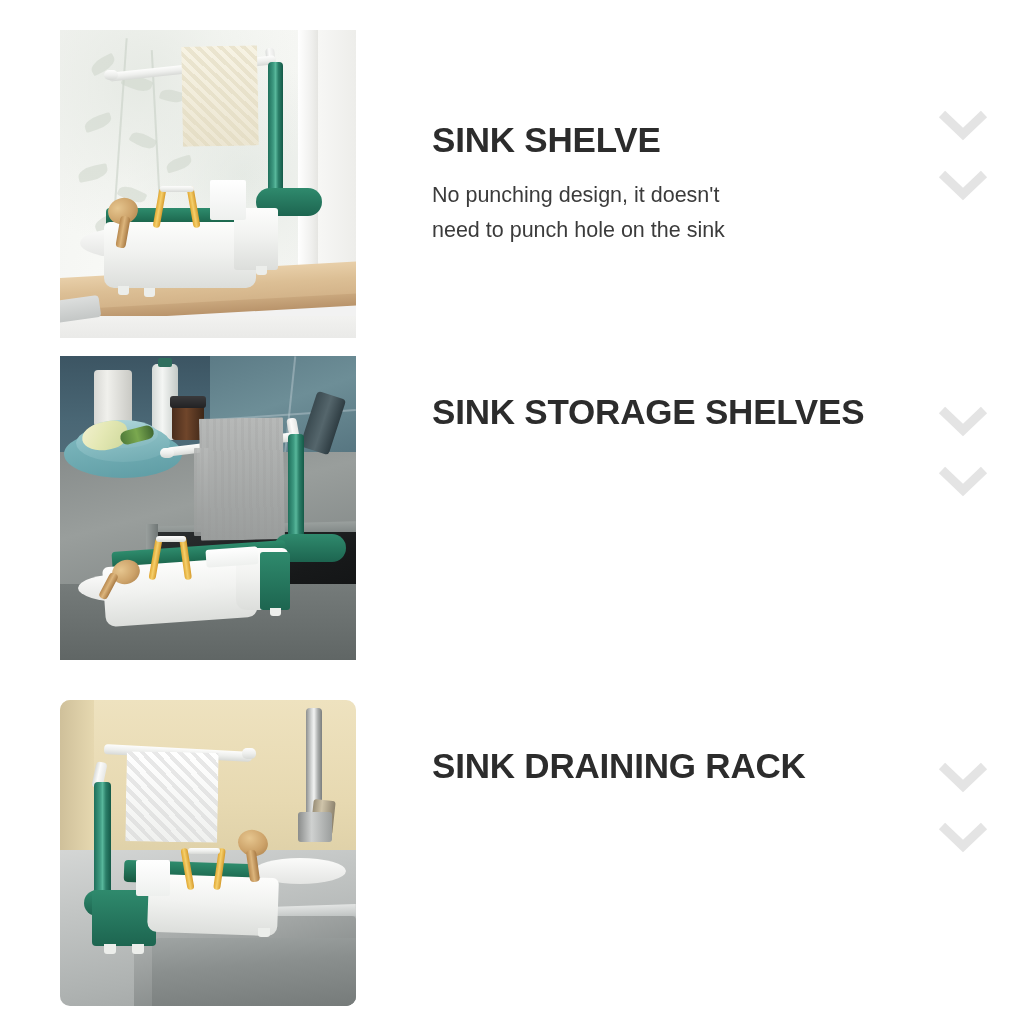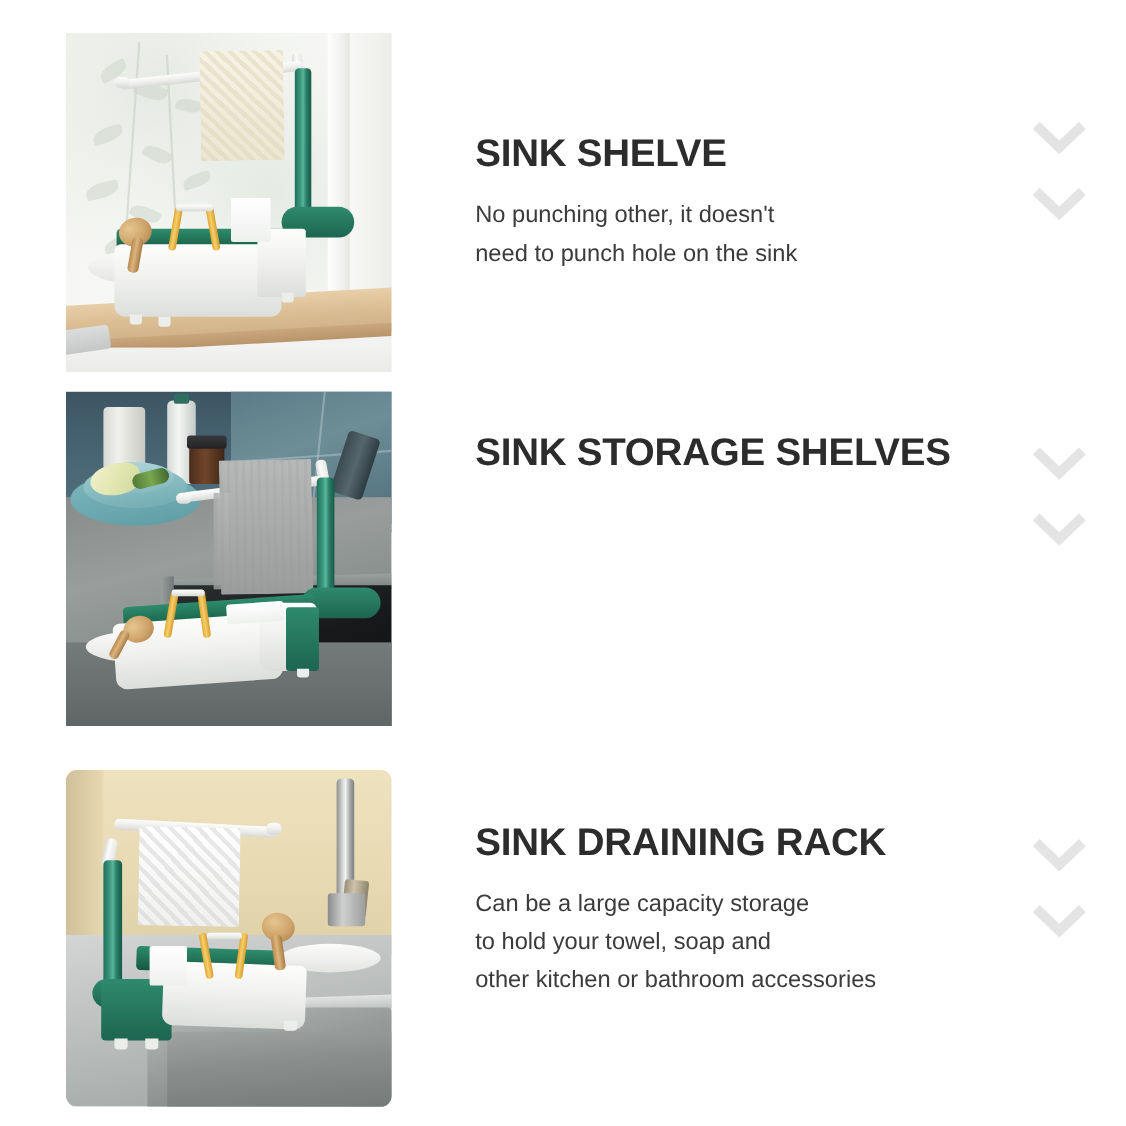--- a/index.html
+++ b/index.html
@@ -402,21 +402,21 @@
           <div class="rack-bar" style="left:100px; top:156px; width:34px; height:6px; border-radius:3px;"></div>
 
           <div class="sponge" style="left:150px; top:150px; width:36px; height:40px;"></div>
         </div>
       </div>
     </div>
 
     <div class="text-col">
       <h2 class="heading">SINK SHELVE</h2>
       <p class="body-text">
-        <span>No punching other, it doesn't</span><br>
+        <span>No punching design, it doesn't</span><br>
         <span>need to punch hole on the sink</span>
       </p>
     </div>
 
     <div class="chevrons">
       <svg class="chev" viewBox="0 0 50 36">
           <polyline points="4,8 25,28 46,8"></polyline>
         </svg>
       <svg class="chev" viewBox="0 0 50 36">
           <polyline points="4,8 25,28 46,8"></polyline>
@@ -532,25 +532,20 @@
           <div class="rack-bar" style="left:128px; top:148px; width:32px; height:6px; border-radius:3px;"></div>
 
           <div class="brush-head" style="left:178px; top:130px; width:30px; height:26px; transform:rotate(14deg);"></div>
           <div class="brush-handle" style="left:188px; top:150px; width:10px; height:32px; transform:rotate(-8deg);"></div>
         </div>
       </div>
     </div>
 
     <div class="text-col">
       <h2 class="heading">SINK DRAINING RACK</h2>
-      <p class="body-text">
-        <span>Can be a large capacity storage</span><br>
-        <span>to hold your towel, soap and</span><br>
-        <span>other kitchen or bathroom accessories</span>
-      </p>
     </div>
 
     <div class="chevrons">
       <svg class="chev" viewBox="0 0 50 36">
           <polyline points="4,8 25,28 46,8"></polyline>
         </svg>
       <svg class="chev" viewBox="0 0 50 36">
           <polyline points="4,8 25,28 46,8"></polyline>
         </svg>
     </div>

